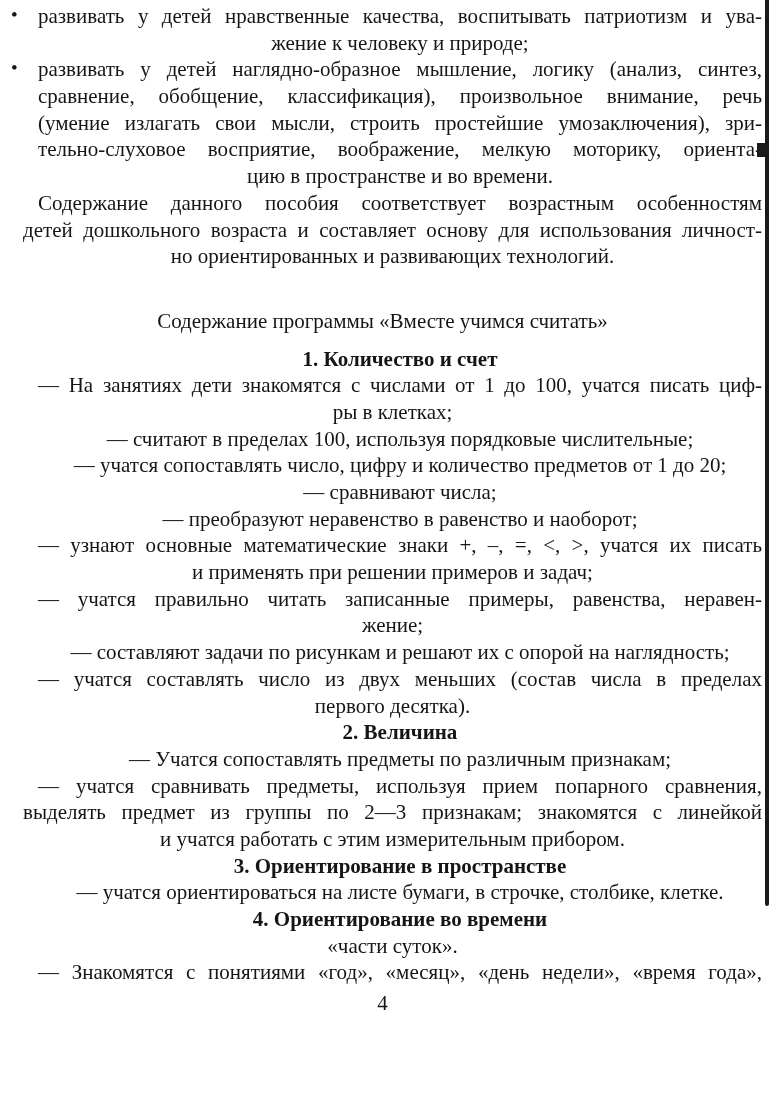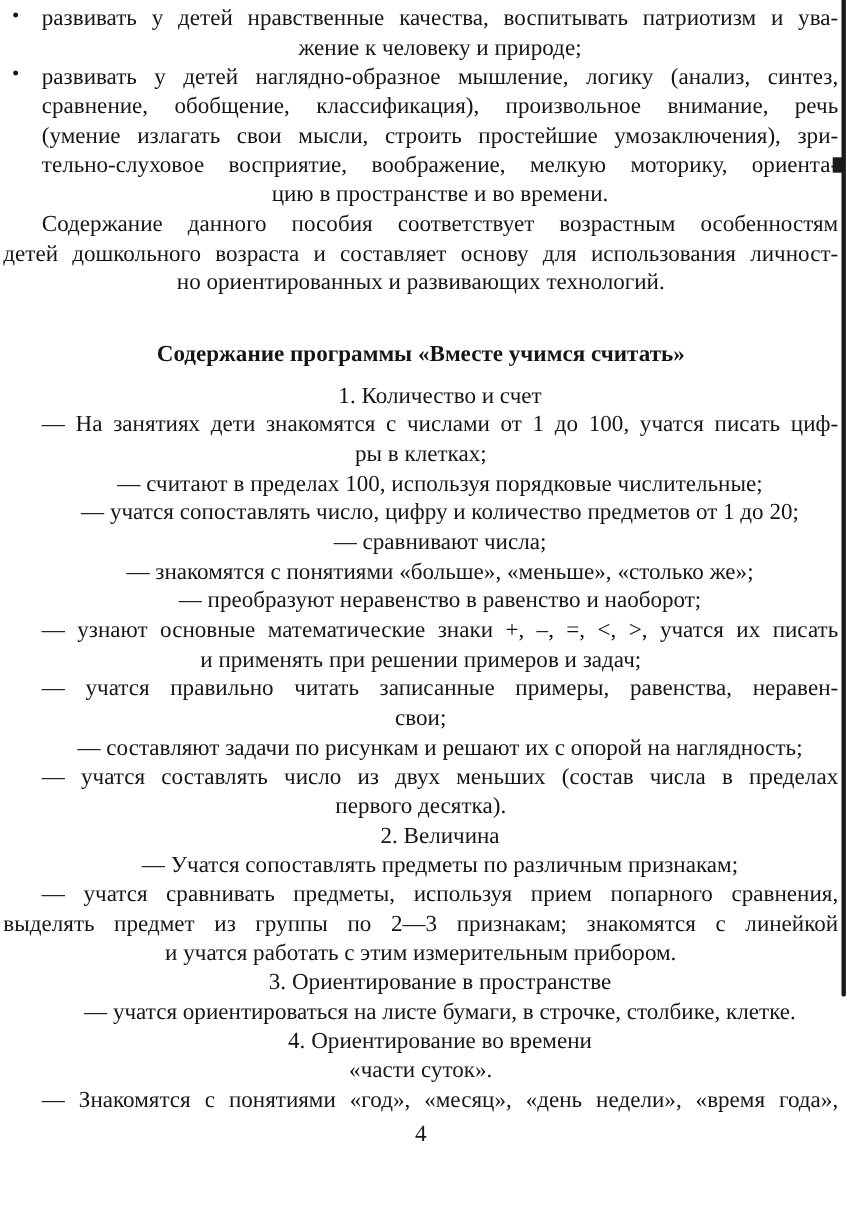--- a/index.html
+++ b/index.html
@@ -21,24 +21,24 @@
     line-height: 26.7px;
     height: 26.7px;
     white-space: normal;
     color: #151515;
     text-align: center;
   }
   .line.j { text-align: justify; text-align-last: justify; }
   .line.bullet { position: relative; padding-left: 35px; }
   .line.bcont  { padding-left: 35px; }
   .line.first  { padding-left: 35px; }
-  .line.cont   { padding-left: 0; }
-  .line.sub    { padding-left: 35px; font-weight: normal; }
+  .line.cont   { padding-left: 0; margin-left: 20px; }
+  .line.sub    { padding-left: 35px; font-weight: bold; }
   .line.center {
-    text-align: center; font-weight: bold;
+    text-align: center; font-weight: normal;
     margin-top: 38px; margin-bottom: 11px;
   }
   .bullet-marker {
     position: absolute; left: 8px; top: -1px;
     font-size: 19px;
   }
   .page-number {
     font-size: 21px; line-height: 26.7px;
     margin-top: 4px; padding-left: 0;
   }
@@ -70,26 +70,25 @@
       <div class="line first j"><span>Содержание данного пособия соответствует возрастным особенностям</span></div>
       <div class="line cont j"><span>детей дошкольного возраста и составляет основу для использования личност-</span></div>
       <div class="line cont"><span>но ориентированных и развивающих технологий.</span></div>
       <div class="line center"><span>Содержание программы «Вместе учимся считать»</span></div>
       <div class="line sub"><span>1. Количество и счет</span></div>
       <div class="line first j"><span>— На занятиях дети знакомятся с числами от 1 до 100, учатся писать циф-</span></div>
       <div class="line cont"><span>ры в клетках;</span></div>
       <div class="line first"><span>— считают в пределах 100, используя порядковые числительные;</span></div>
       <div class="line first"><span>— учатся сопоставлять число, цифру и количество предметов от 1 до 20;</span></div>
       <div class="line first"><span>— сравнивают числа;</span></div>
-      <div class="line first"><span>— знакомятся с понятиями «больше», «меньше», «столько же»;</span></div>
       <div class="line first"><span>— преобразуют неравенство в равенство и наоборот;</span></div>
       <div class="line first j"><span>— узнают основные математические знаки +, –, =, &lt;, &gt;, учатся их писать</span></div>
       <div class="line cont"><span>и применять при решении примеров и задач;</span></div>
       <div class="line first j"><span>— учатся правильно читать записанные примеры, равенства, неравен-</span></div>
-      <div class="line cont"><span>свои;</span></div>
+      <div class="line cont"><span>жение;</span></div>
       <div class="line first"><span>— составляют задачи по рисункам и решают их с опорой на наглядность;</span></div>
       <div class="line first j"><span>— учатся составлять число из двух меньших (состав числа в пределах</span></div>
       <div class="line cont"><span>первого десятка).</span></div>
       <div class="line sub"><span>2. Величина</span></div>
       <div class="line first"><span>— Учатся сопоставлять предметы по различным признакам;</span></div>
       <div class="line first j"><span>— учатся сравнивать предметы, используя прием попарного сравнения,</span></div>
       <div class="line cont j"><span>выделять предмет из группы по 2—3 признакам; знакомятся с линейкой</span></div>
       <div class="line cont"><span>и учатся работать с этим измерительным прибором.</span></div>
       <div class="line sub"><span>3. Ориентирование в пространстве</span></div>
       <div class="line first"><span>— учатся ориентироваться на листе бумаги, в строчке, столбике, клетке.</span></div>

